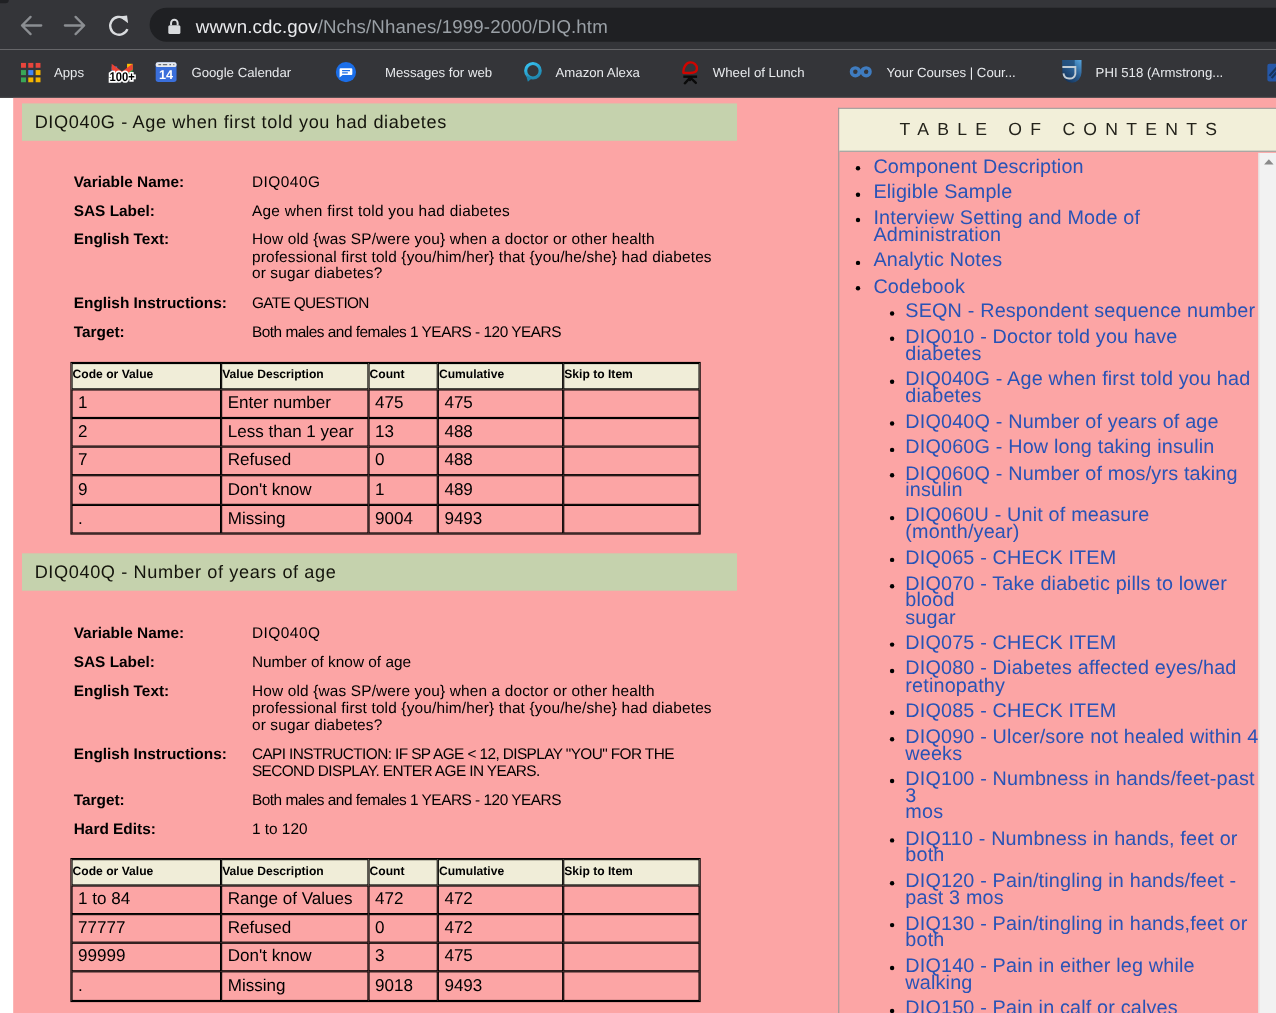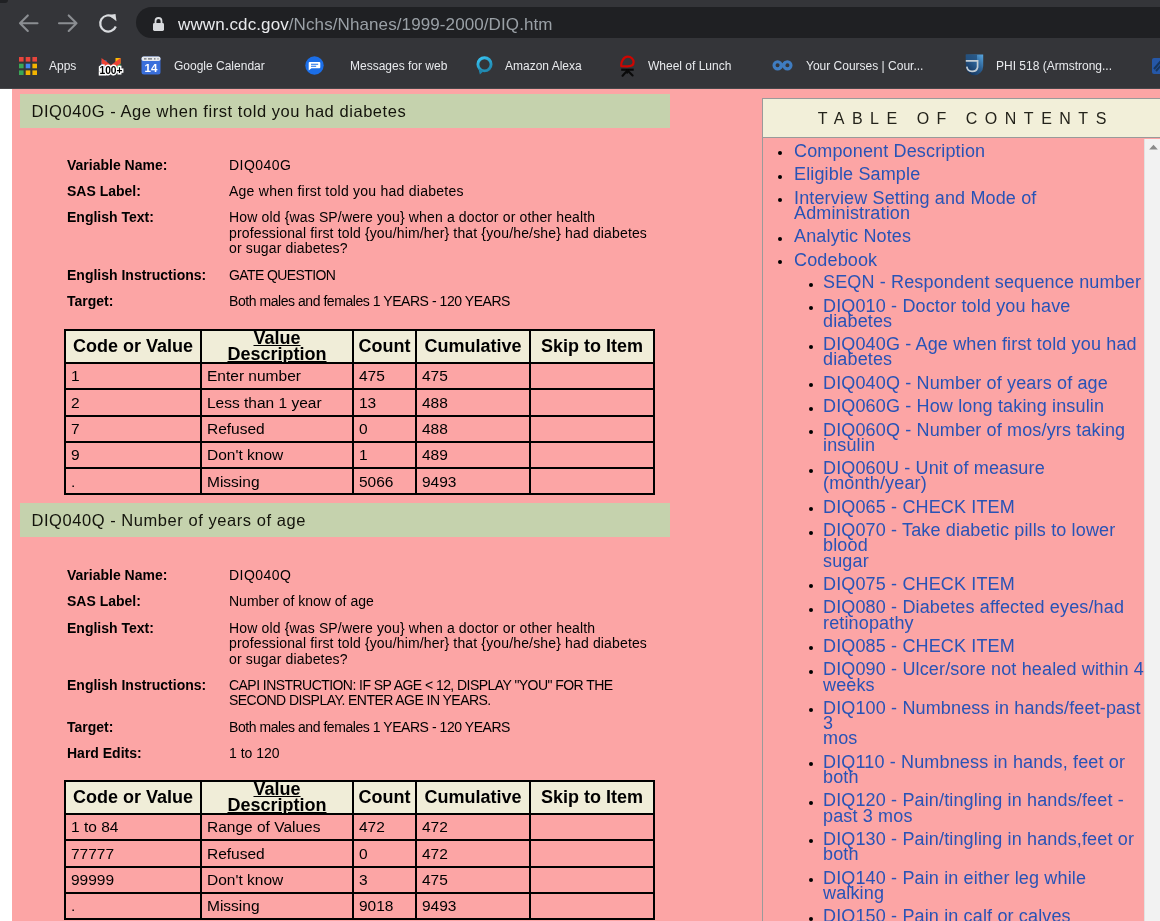--- a/index.html
+++ b/index.html
@@ -26,23 +26,23 @@
   font-size:16.5px; color:#14140c; line-height:34px; padding-left:11.5px; letter-spacing:0.55px; }
 
 .fields { left:55px; width:700px; font-size:14px; line-height:15.4px; color:#000; }
 .frow { display:flex; margin-bottom:11px; }
 .frow .lab { width:162px; flex:none; font-weight:bold; letter-spacing:0px; }
 .frow .val { letter-spacing:0px; }
 
 table.cb { border-collapse:separate; border-spacing:0; position:absolute; left:52px; font-size:15.5px; color:#000; border:1px solid #000; }
 table.cb td, table.cb th { border:1px solid #000; padding:0 0 0 5px; text-align:left;
   font-weight:normal; height:26.3px; letter-spacing:0px; line-height:15.5px; }
-table.cb tr.hdr th { background:#f0edd8; font-weight:bold; text-align:center; height:23.5px;
-  padding:0; letter-spacing:0px; font-size:18px; }
-table.cb .c1{width:136px;} table.cb .c2{width:152px;text-decoration:underline;} table.cb .c3{width:63px;}
+table.cb tr.hdr th { background:#f0edd8; font-weight:bold; text-align:left; height:23.5px;
+  padding:0; letter-spacing:0px; font-size:11px; }
+table.cb .c1{width:136px;} table.cb .c2{width:134px;} table.cb .c3{width:63px;}
 table.cb .c4{width:114px;} table.cb .c5{width:124px;}
 
 
 #toc { top:9px; left:750px; width:400px; height:823px; border:1px solid #9a9a9a; border-bottom:none; }
 #tochead { top:0; left:0; width:398px; height:39px; background:#f2efd9; border-bottom:1px solid #9a9a9a;
   font-size:16px; letter-spacing:7.5px; color:#24231b; line-height:39px; text-align:center; text-indent:7.5px; }
 #toclist { top:40px; left:0; width:381px; }
 #toclist ul { list-style:none; margin-top:5.0px; }
 #toclist ul.l2 { margin-top:7.3px; }
 #toclist li { position:relative; font-size:18px; line-height:15.2px; margin-bottom:8.2px;
@@ -247,21 +247,21 @@
       <tr>
             <td>9</td>
             <td>Don't know</td>
             <td>1</td>
             <td>489</td>
             <td></td>
           </tr>
       <tr>
             <td>.</td>
             <td>Missing</td>
-            <td>5066</td>
+            <td>9004</td>
             <td>9493</td>
             <td></td>
           </tr>
     </tbody>
       </table>
 
     <div class="abs greenbar" style="top:414px">DIQ040Q - Number of years of age</div>
 
     <div class="abs fields" style="top:479px">
       <div class="frow">

